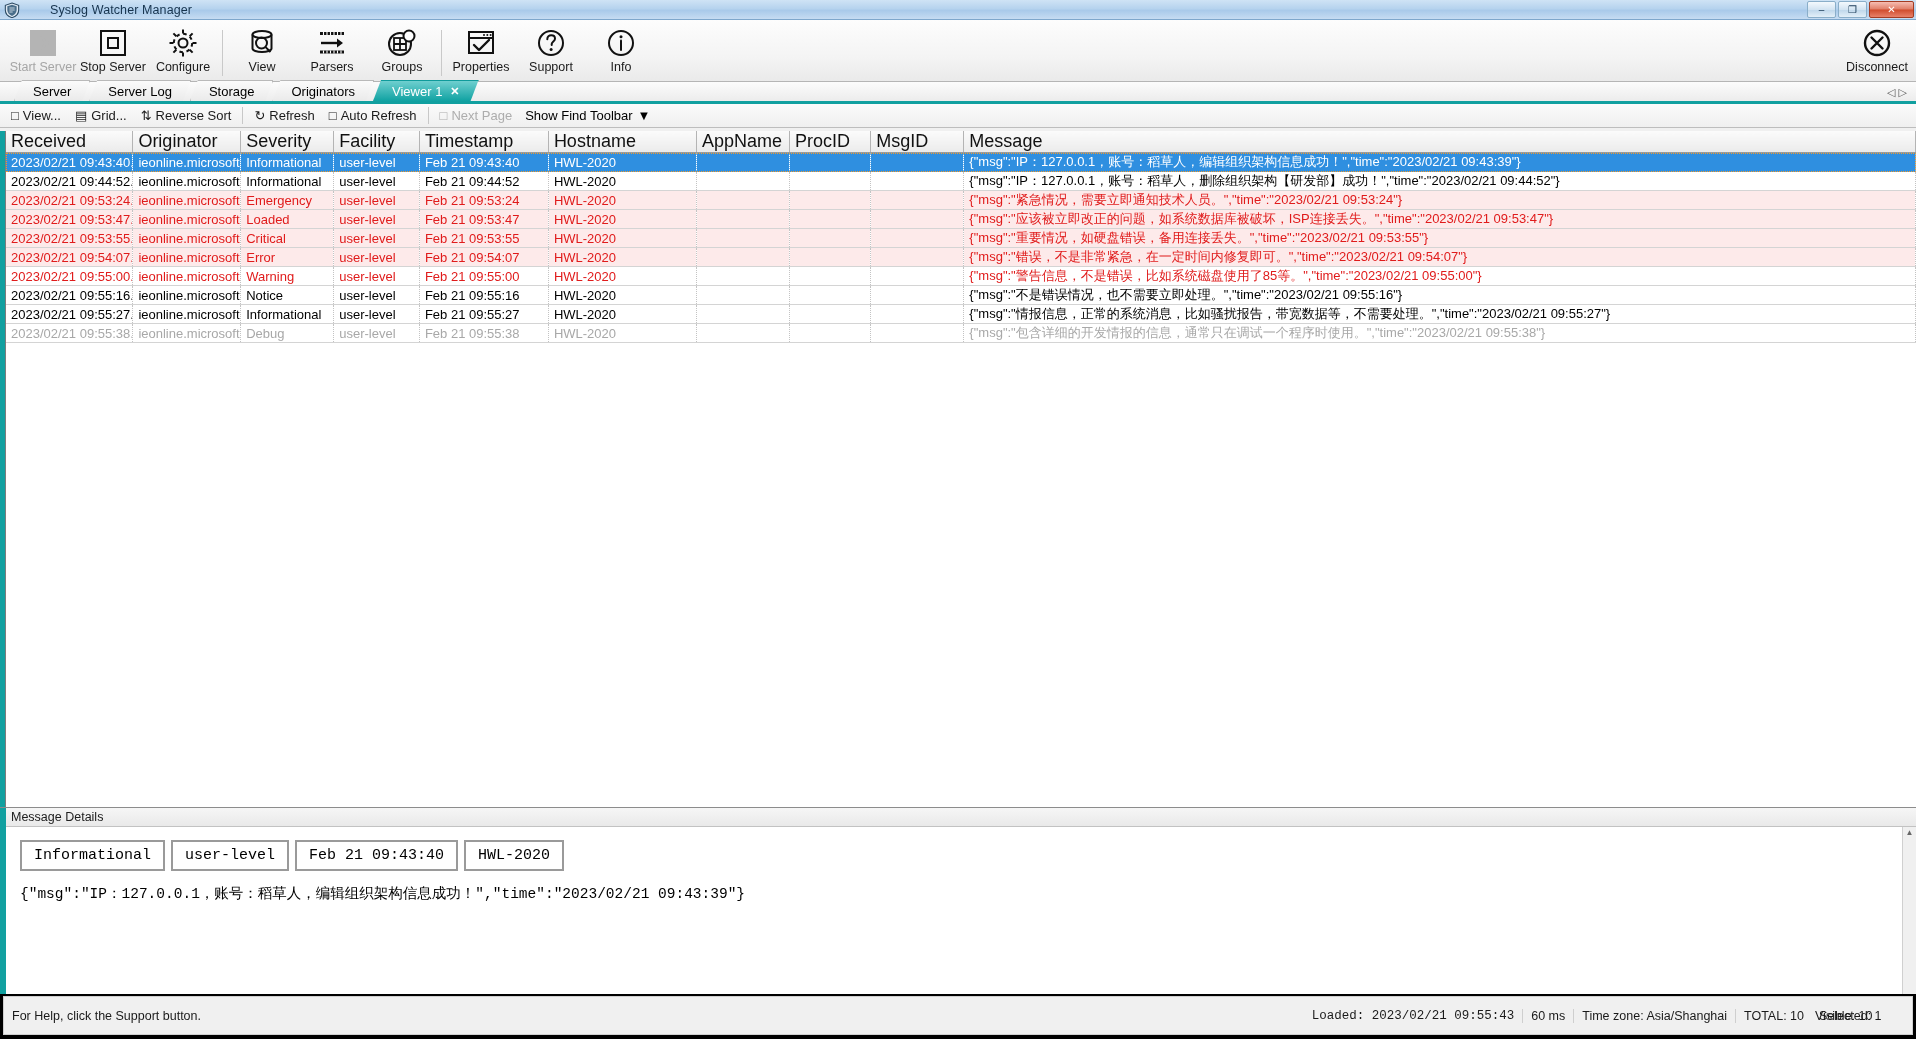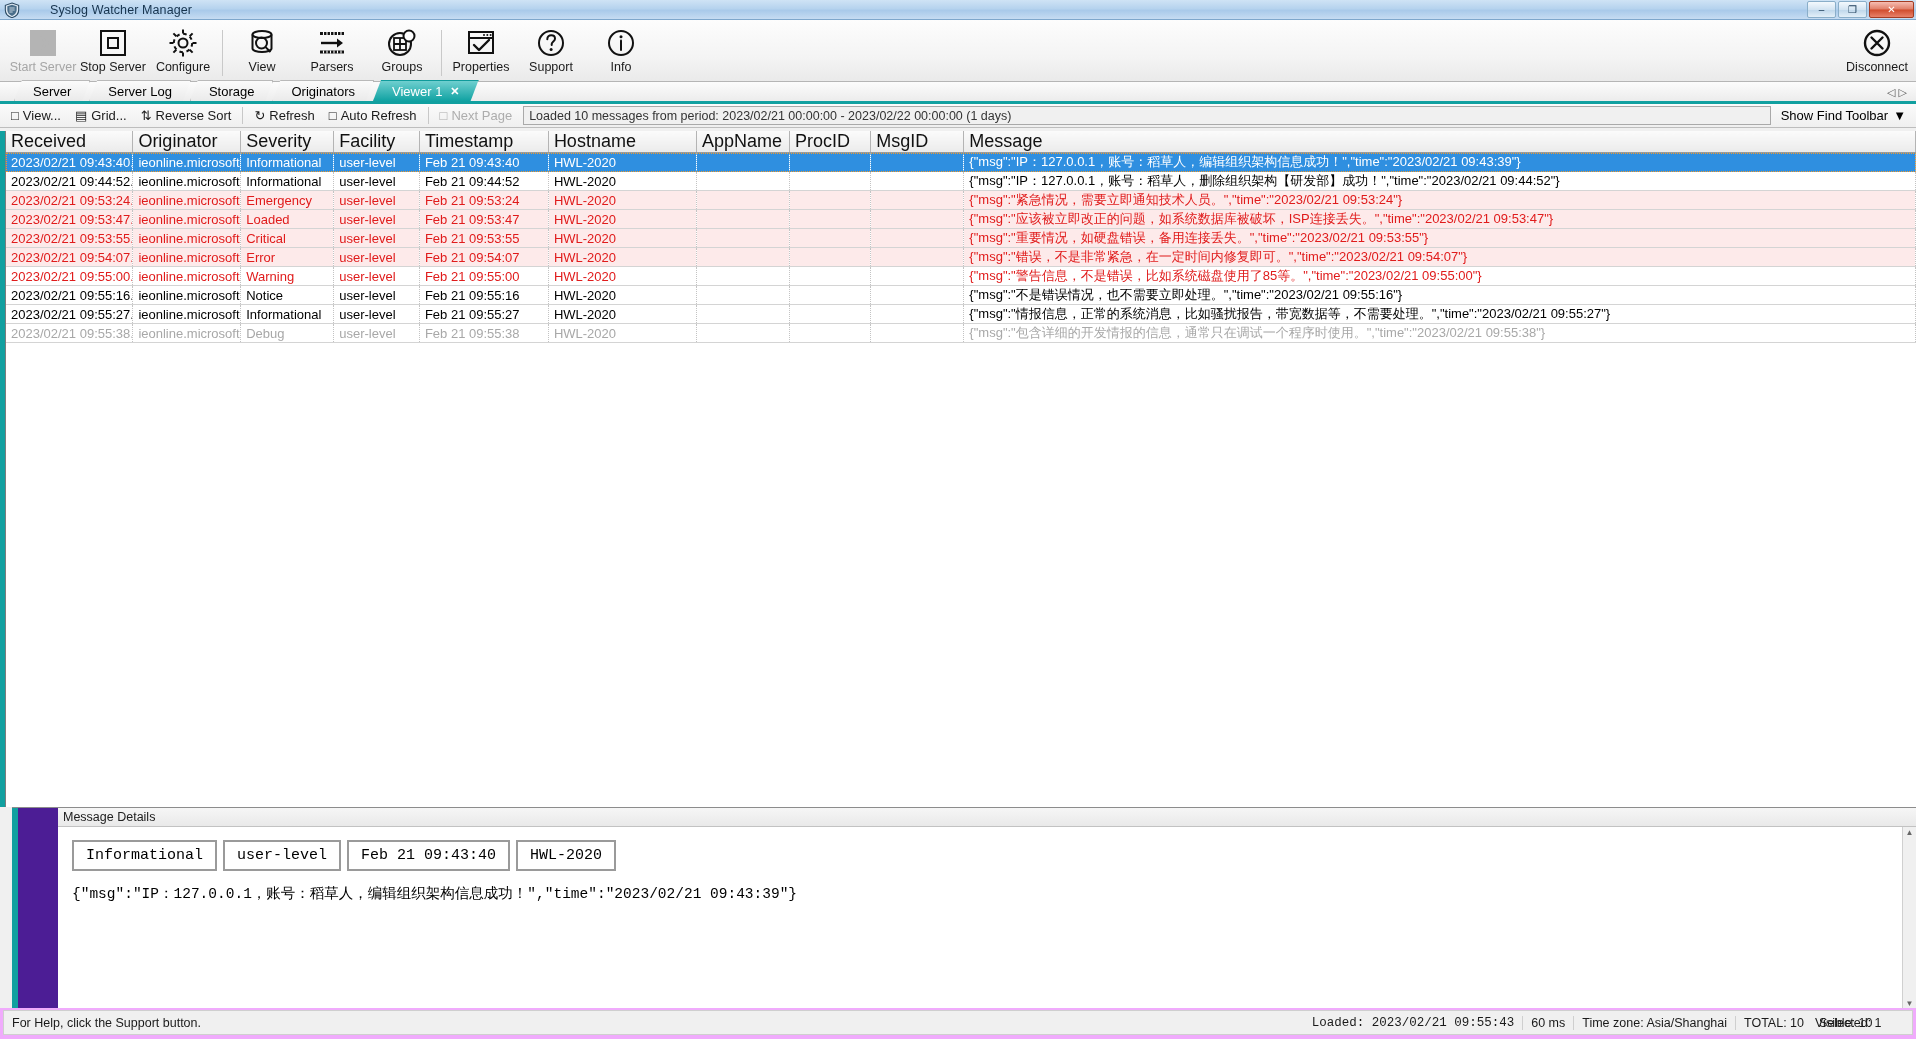--- a/index.html
+++ b/index.html
@@ -175,27 +175,26 @@
   tr.r-normal td { background: #ffffff; color: #000; }
   tr.r-alert td  { background: #fdeaea; color: #e01b1b; }
   tr.r-warn td   { background: #ffffff; color: #e01b1b; }
   tr.r-debug td  { background: #ffffff; color: #a8a8a8; }
   tr.r-selected td { background: #2f8fe0; color: #fff; border-right-color:#6fb4ec; border-bottom-color:#2f8fe0; }
   tr.r-selected { outline: 1px dotted #f59b2a; outline-offset: -1px; }
 
   
   #details {
     position: absolute;
-    left: 12px; right: 0;
+    left: 0; right: 0;
     bottom: 29px;
     height: 203px;
-    background: #4c1d95;
+    background: #c4b5fd;
     border-top: 1px solid #8c8c8c;
     display: flex;
-    gap: 40px;
   }
   #detailsleftedge { width: 6px; background: #11a0a0; flex: 0 0 6px; }
   #detailsbody { flex: 1 1 auto; display: flex; flex-direction: column; position: relative; }
   #details-caption {
     height: 19px; line-height: 19px;
     font-size: 12.5px; padding-left: 5px;
     background: linear-gradient(to bottom,#f6f6f6,#e9e9e9);
     border-bottom: 1px solid #c2c2c2;
     color: #202020;
   }
@@ -221,22 +220,22 @@
   .vscroll {
     position: absolute; top: 0; right: 0; bottom: 0; width: 14px;
     background: #f0f0f0; border-left: 1px solid #d0d0d0;
     display: flex; flex-direction: column; justify-content: space-between; align-items: center;
   }
   .vscroll .arrow { font-size: 8px; color: #666; line-height: 12px; }
 
   
   #statusbar {
     position: absolute; left: 0; right: 0; bottom: 0;
-    height: 31px;
-    background: #f0abfc;
+    height: 45px;
+    background: #000000;
     display: flex; align-items: stretch;
   }
   #statusbar .inner {
     position: absolute; left: 3px; right: 3px; top: 2px; bottom: 4px;
     background: #f0f0f0;
     border: 1px solid #cfcfcf;
     display: flex; align-items: center;
     font-size: 12.5px; color: #1a1a1a;
     padding: 0 4px;
   }
@@ -423,23 +422,20 @@
     <span>Refresh</span>
   </div>
   <div class="fbtn">
     <span>□</span>
     <span>Auto Refresh</span>
   </div>
   <div class="fsep"></div>
   <div class="fbtn disabled">
     <span>□</span>
     <span>Next Page</span>
-  </div>
-  <div id="status-field">
-    <span>Loaded 10 messages from period: 2023/02/21 00:00:00 - 2023/02/22 00:00:00 (1 days)</span>
   </div>
   <div id="find-toolbar-toggle">
     <span>Show Find Toolbar</span>
     <span>▼</span>
   </div>
 </div>
 
 <div id="gridwrap">
   <div id="gridleftedge"></div>
   <div id="grid">

